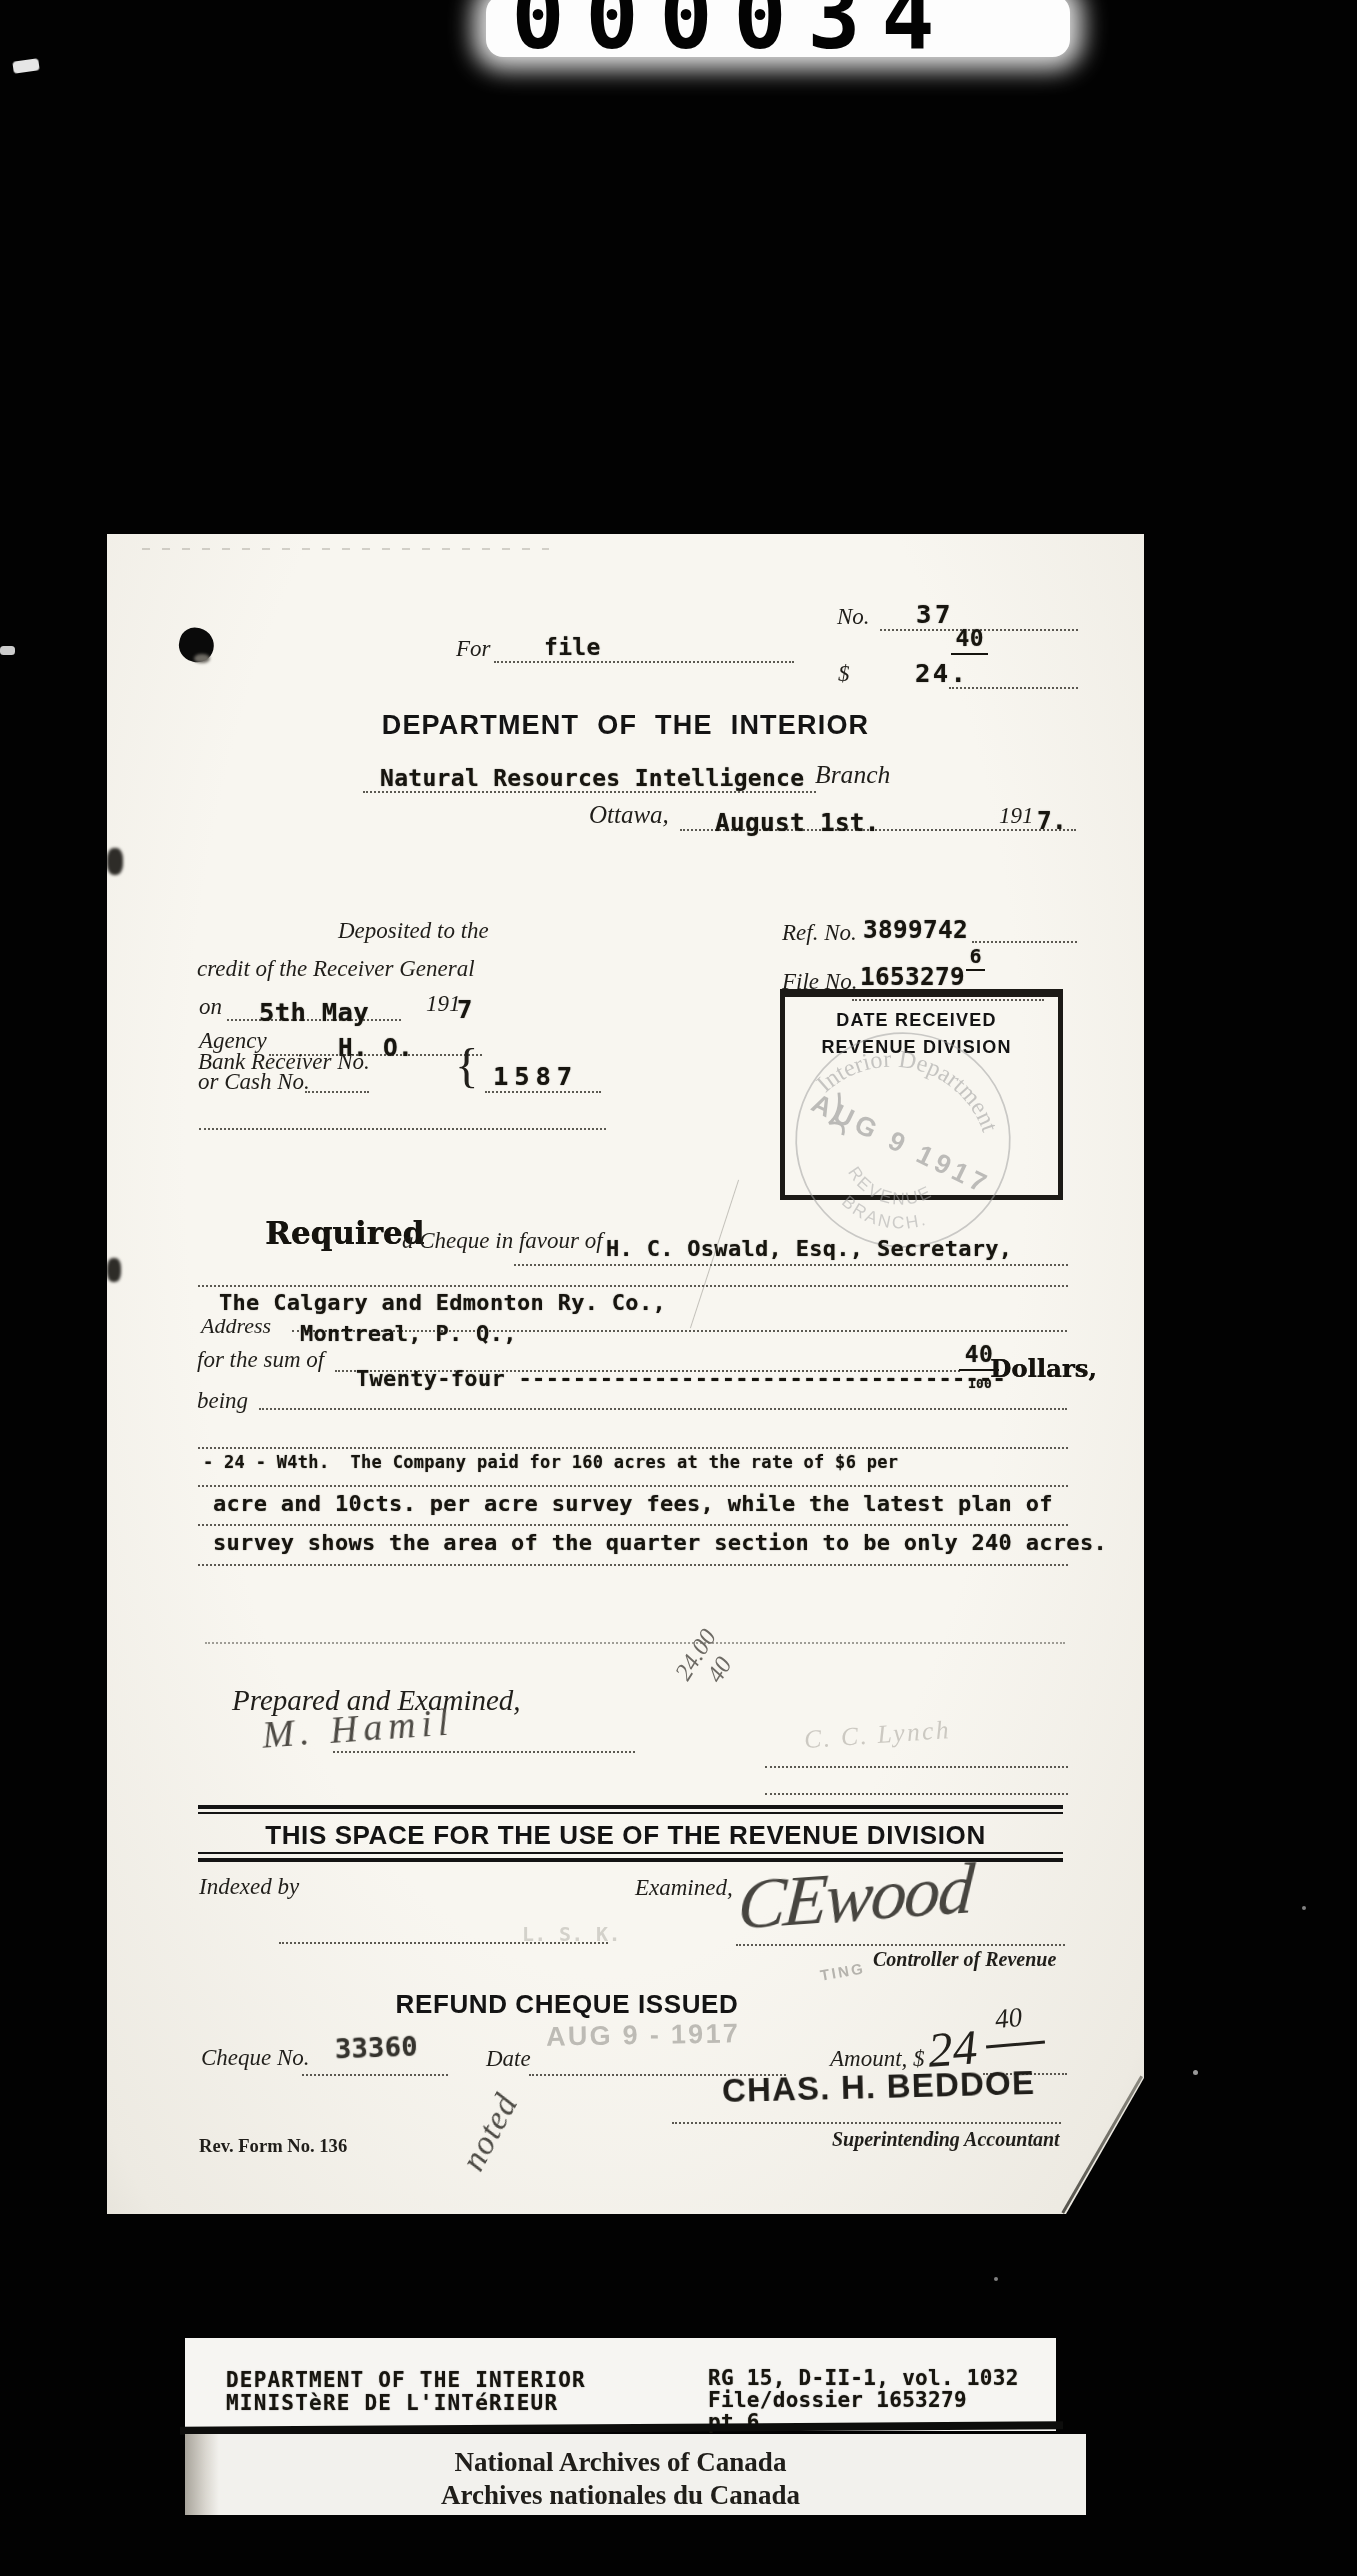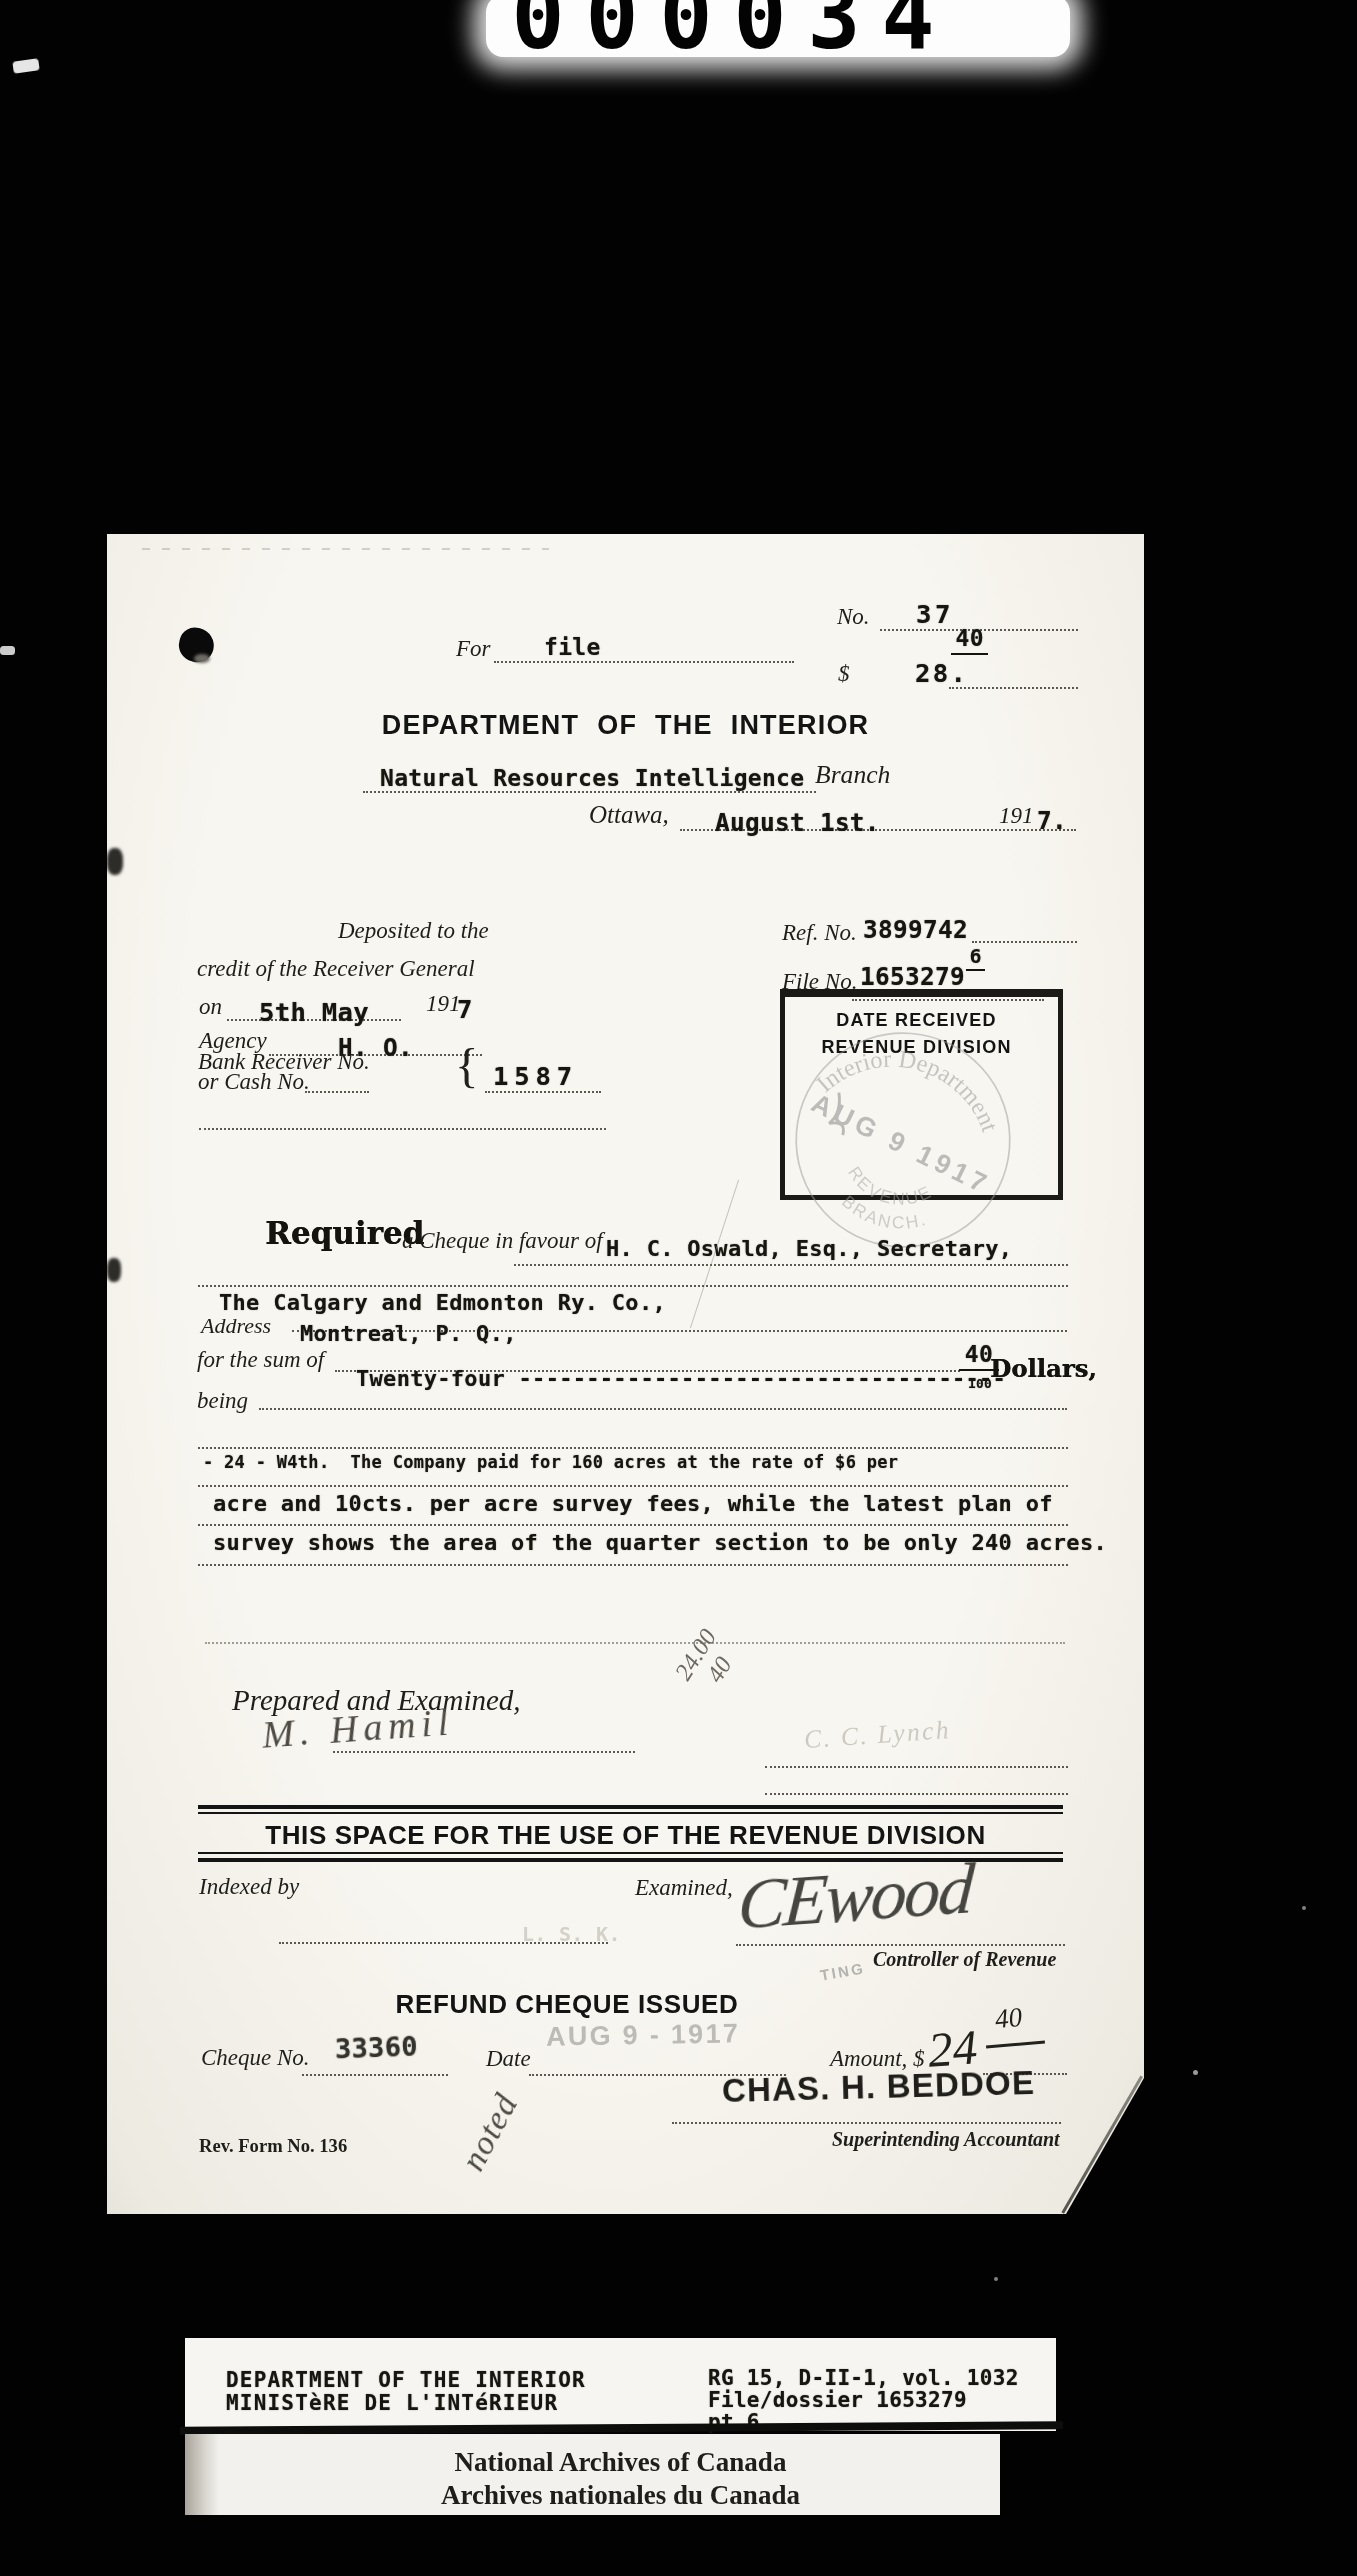--- a/index.html
+++ b/index.html
@@ -60,21 +60,21 @@
 
     <div class="abs pr" style="left:349px;top:102px;font-size:23px;">For</div>
     <div class="abs dots" style="left:387px;top:127px;width:300px;"></div>
     <div class="abs typed" style="left:437px;top:100px;font-size:23px;">file</div>
 
     <div class="abs pr" style="left:730px;top:70px;font-size:23px;">No.</div>
     <div class="abs dots" style="left:773px;top:95px;width:198px;"></div>
     <div class="abs typed" style="left:809px;top:65px;font-size:25.6px;letter-spacing:3.5px;">37</div>
 
     <div class="abs pr" style="left:731px;top:127px;font-size:23px;">$</div>
-    <div class="abs typed" style="left:808px;top:124px;font-size:25.6px;letter-spacing:2.3px;">28.</div>
+    <div class="abs typed" style="left:808px;top:124px;font-size:25.6px;letter-spacing:2.3px;">24.</div>
     <div class="abs typed" style="left:844px;top:91px;font-size:23px;border-bottom:2.9px solid #15130e;padding:0 4.6px 2.3px 4.6px;">40</div>
     <div class="abs dots" style="left:842px;top:153px;width:129px;"></div>
 
     <div class="abs sans" style="left:0;width:1037px;top:176px;font-size:27px;letter-spacing:1.2px;word-spacing:9.3px;text-align:center;">DEPARTMENT OF THE INTERIOR</div>
 
     <div class="abs dots" style="left:256px;top:257px;width:453px;"></div>
     <div class="abs typed" style="left:273px;top:231px;font-size:23px;">Natural Resources Intelligence</div>
     <div class="abs pr" style="left:708px;top:226px;font-size:25.6px;">Branch</div>
 
     <div class="abs pr" style="left:482px;top:267px;font-size:25px;">Ottawa,</div>
@@ -227,20 +227,20 @@
 
   <div class="strip" style="left:185px;top:2338px;width:871px;height:93px;">
     <div class="abs typed" style="left:41px;top:30px;font-size:21px;letter-spacing:1.2px;">DEPARTMENT OF THE INTERIOR</div>
     <div class="abs typed" style="left:41px;top:53px;font-size:21px;letter-spacing:1.2px;">MINISTèRE DE L'INTéRIEUR</div>
     <div class="abs typed" style="left:523px;top:28px;font-size:21px;">RG 15, D-II-1, vol. 1032</div>
     <div class="abs typed" style="left:523px;top:50px;font-size:21px;">File/dossier 1653279</div>
     <div class="abs typed" style="left:523px;top:72px;font-size:21px;">pt 6</div>
     <div class="abs" style="left:-4.6px;top:86px;width:883px;height:8.1px;background:#0d0d0c;transform:rotate(-.35deg);"></div>
   </div>
 
-  <div class="strip" style="left:185px;top:2434px;width:815px;height:81px;background:#f2f1ed;">
+  <div class="strip" style="left:185px;top:2434px;width:901px;height:81px;background:#f2f1ed;">
     <div class="abs" style="left:0;top:0;width:34px;height:81px;background:linear-gradient(90deg,#a8a49b,#d9d6cf 60%,rgba(242,241,237,0));"></div>
     <div class="abs rm" style="left:0;width:871px;top:12.8px;font-size:27px;font-weight:700;text-align:center;">National Archives of Canada</div>
     <div class="abs rm" style="left:0;width:871px;top:46px;font-size:27px;font-weight:700;text-align:center;">Archives nationales du Canada</div>
   </div>
 
 </div>
 
 
 </body></html>

